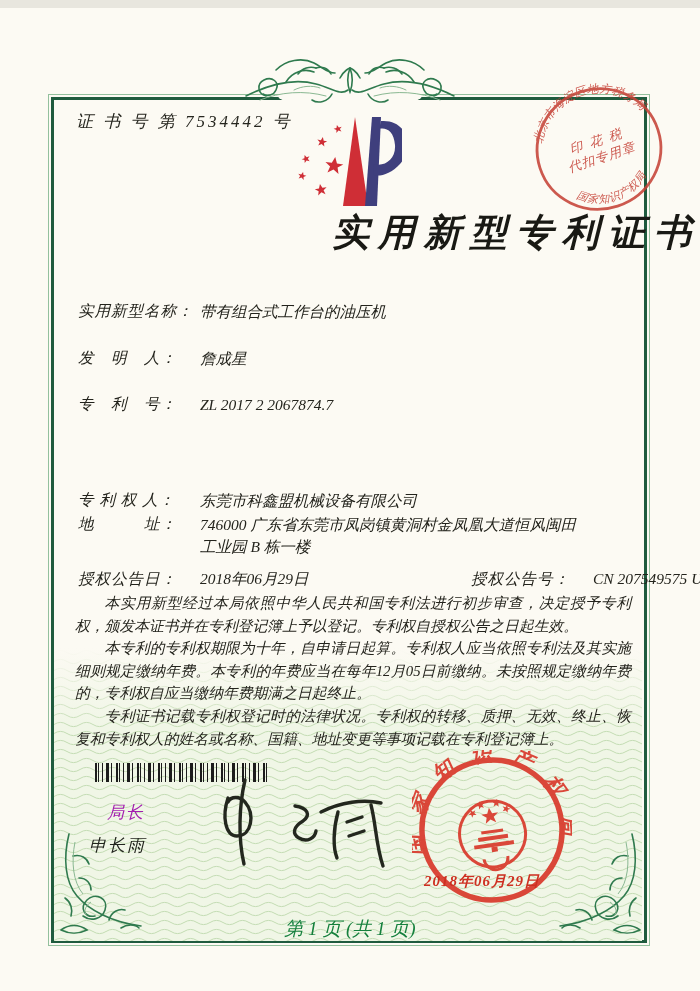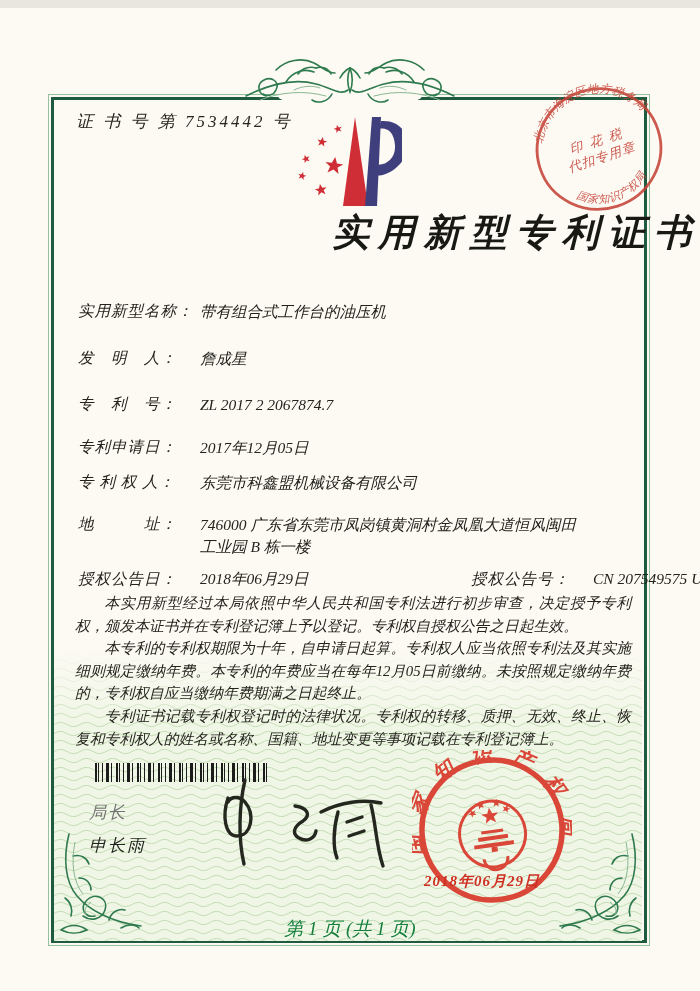--- a/index.html
+++ b/index.html
@@ -32,21 +32,21 @@
   .paras{position:absolute;left:75px;top:584px;width:556px;font-size:14.8px;line-height:22.6px;
          color:#23231c;text-align:justify;}
   .paras p{margin:0;text-indent:2em;}
 
   .barcode{position:absolute;left:95px;top:755px;width:172px;height:19px;
     background:
       repeating-linear-gradient(90deg,#1c1c1c 0 2px,transparent 2px 3px,#1c1c1c 3px 4px,
         transparent 4px 7px,#1c1c1c 7px 8px,transparent 8px 11px,#1c1c1c 11px 14px,
         transparent 14px 16px,#1c1c1c 16px 17px,transparent 17px 21px);}
 
-  .sig-title{position:absolute;left:89px;top:793px;font-size:17px;color:#737373;letter-spacing:2px;}
+  .sig-title{position:absolute;left:107px;top:793px;font-size:17px;color:#a21caf;letter-spacing:2px;}
   .sig-name{position:absolute;left:89px;top:826px;font-size:17px;color:#22251e;letter-spacing:2px;}
   .signature{position:absolute;left:195px;top:762px;}
 
   .seal{position:absolute;left:412px;top:742px;}
   .seal-date{position:absolute;left:424px;top:864px;width:150px;font-size:15px;color:#ce2f21;
              letter-spacing:1px;white-space:nowrap;font-weight:600;}
 
   .footer{position:absolute;left:0;right:0;top:908px;text-align:center;font-size:19px;color:#15803d;}
 </style>
 </head>
@@ -173,24 +173,21 @@
 
   <div class="row" style="top:340px">
     <span class="lab">发　明　人：</span><span class="val">詹成星</span>
   </div>
   <div class="row" style="top:293px">
     <span class="lab">实用新型名称：</span><span class="val">带有组合式工作台的油压机</span>
   </div>
   <div class="row" style="top:386px">
     <span class="lab">专　利　号：</span><span class="val">ZL 2017 2 2067874.7</span>
   </div>
-  <div class="row" style="top:429px">
-    <span class="lab">专利申请日：</span><span class="val">2017年12月05日</span>
-  </div>
-  <div class="row" style="top:464px">
+  <div class="row" style="top:482px">
     <span class="lab">专 利 权 人：</span><span class="val">东莞市科鑫盟机械设备有限公司</span>
   </div>
   <div class="row" style="top:506px">
     <span class="lab">地　　　址：</span><span class="val"><span>746000 广东省东莞市凤岗镇黄洞村金凤凰大道恒风闽田</span><br><span>工业园 B 栋一楼</span></span>
   </div>
   <div class="row" style="top:561px;right:0">
     <span class="lab">授权公告日：</span><span>2018年06月29日</span>
     <span class="row2">
       <span class="lab">授权公告号：</span><span>CN 207549575 U</span>
     </span>

